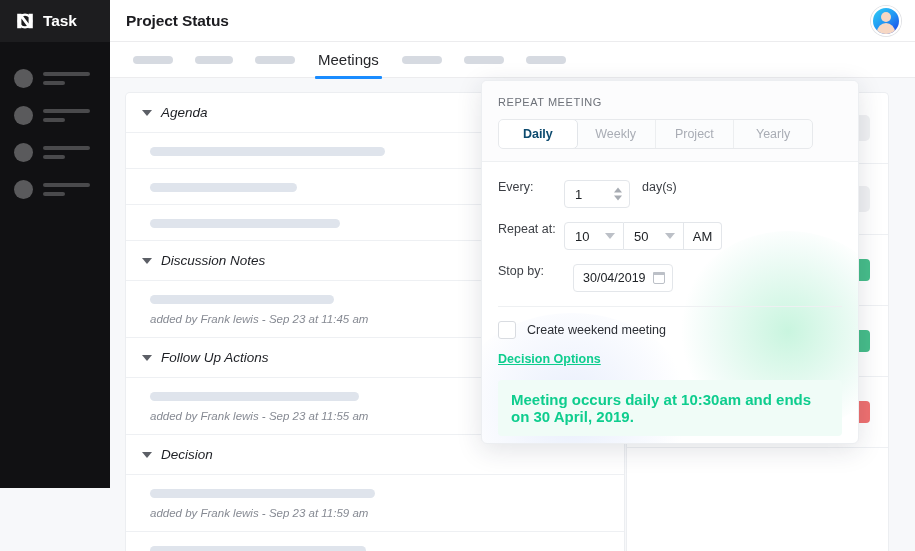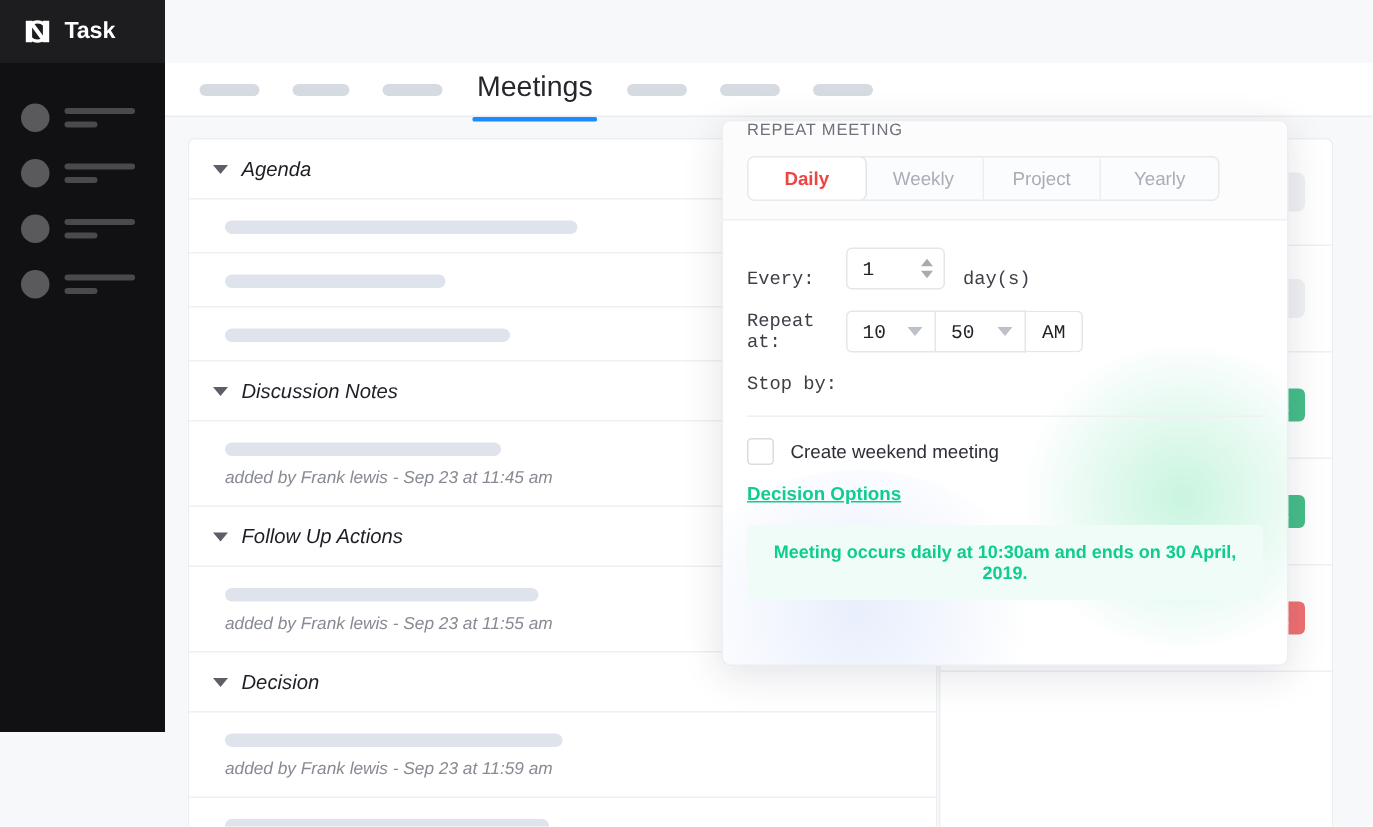--- a/index.html
+++ b/index.html
@@ -76,21 +76,21 @@
     background: #ffffff;
     border-bottom: 1px solid #ececee;
     display: flex; align-items: center; padding-left: 12px;
   }
   .tab-ph {
     height: 8px; border-radius: 4px; background: #d6dae1;
     margin: 0 11px;
   }
   .tab-active {
     position: relative; margin: 0 12px;
-    font-size: 19px; color: #26272b; font-weight: 400;
+    font-size: 15px; color: #26272b; font-weight: 400;
     padding-bottom: 1px;
     text-align: center;
   }
   .tab-underline {
     position: absolute; left: -3px; right: -3px; bottom: -10px;
     height: 3px; background: #1a8cff; border-radius: 1px;
   }
 
   
   .content-card {
@@ -166,47 +166,47 @@
     pointer-events: none;
   }
   .modal-glow2 {
     position: absolute; left: -30px; bottom: -60px;
     width: 240px; height: 190px; border-radius: 50%;
     background: radial-gradient(circle, rgba(180,200,245,0.30) 0%, rgba(200,215,250,0.10) 58%, rgba(255,255,255,0) 74%);
     pointer-events: none;
   }
   .modal-head {
     position: relative;
-    padding: 0 16px 0 16px;
+    padding: 15px 16px 0 16px;
     background: #fcfcfd;
     border-bottom: 1px solid #eef0f2;
     padding-bottom: 12px;
   }
   .modal-eyebrow {
     font-size: 11px; letter-spacing: 0.55px; color: #6d7179;
     font-weight: 500; margin-bottom: 11px;
   }
   .seg {
     display: flex; width: 315px; height: 30px;
     border: 1px solid #e7e9ec; border-radius: 5px;
     background: #fbfcfd; overflow: hidden;
   }
   .seg-item {
     flex: 1; display: flex; align-items: center; justify-content: center;
     font-size: 12.5px; color: #a9adb5;
     border-right: 1px solid #eceef0;
   }
   .seg-item:last-child { border-right: none; }
   .seg-item.active {
-    background: #ffffff; color: #ef4444; font-weight: 700;
+    background: #ffffff; color: #0c4a6e; font-weight: 700;
     border: 1px solid #e2e5e9; border-radius: 5px; margin: -1px;
   }
 
   .modal-body { position: relative; padding: 18px 16px 0 16px; }
-  .frow { display: flex; align-items: flex-end; margin-bottom: 14px; font-family: Liberation Mono, monospace; }
+  .frow { display: flex; align-items: flex-start; margin-bottom: 14px; }
   .flabel { width: 66px; font-size: 12.5px; color: #3d4046; }
 
   .spinner {
     position: relative; width: 66px; height: 28px;
     border: 1px solid #e3e6ea; border-radius: 4px; background: #fff;
     display: flex; align-items: center; padding-left: 10px;
     font-size: 13px; color: #202327;
   }
   .spin-arrows {
     position: absolute; right: 7px; top: 50%; transform: translateY(-50%);
@@ -271,23 +271,22 @@
   .checklabel { font-size: 12.5px; color: #2c2f35; }
 
   .advlink {
     display: inline-block; font-size: 12.5px; color: #0ecd8e;
     font-weight: 700; text-decoration: underline; margin-bottom: 14px;
   }
 
   .infobox {
     background: #f0fcf7; border-radius: 4px;
     padding: 11px 13px;
-    font-size: 12px; color: #0ecd8e; font-weight: 700;
+    font-size: 15px; color: #0ecd8e; font-weight: 700;
     position: relative;
-    text-align: center;
   }
 </style>
 </head>
 <body>
 
 <div id="app">
 
   <div class="sidebar">
     <div class="brand">
       <span class="brand-mark">
@@ -323,20 +322,27 @@
       <div class="side-item">
         <span class="side-avatar"></span>
         <span class="side-lines">
           <span class="side-bar-long"></span>
             <span class="side-bar-short"></span>
         </span>
       </div>
     </div>
   </div>
 
+  <div class="header">
+    <div class="page-title">Project Status</div>
+    <div class="avatar">
+      <span class="avatar-head"></span>
+      <span class="avatar-body"></span>
+    </div>
+  </div>
 
   <div class="tabbar">
     <span class="tab-ph" style="width:40px"></span>
     <span class="tab-ph" style="width:38px"></span>
     <span class="tab-ph" style="width:40px"></span>
     <span class="tab-active">
       <span>Meetings</span>
       <span class="tab-underline"></span>
     </span>
     <span class="tab-ph" style="width:40px"></span>
@@ -448,20 +454,24 @@
           <span class="tg mid">
             <span>50</span>
             <span class="dcaret"></span>
           </span>
           <span class="tg last">AM</span>
         </span>
       </div>
 
       <div class="frow">
         <span class="flabel">Stop by:</span>
+        <span class="datebox">
+          <span>30/04/2019</span>
+          <span class="cal-icon"></span>
+        </span>
       </div>
 
       <div class="divider"></div>
 
       <div class="checkrow">
         <span class="checkbox"></span>
         <span class="checklabel">Create weekend meeting</span>
       </div>
 
       <span class="advlink">Decision Options</span>

